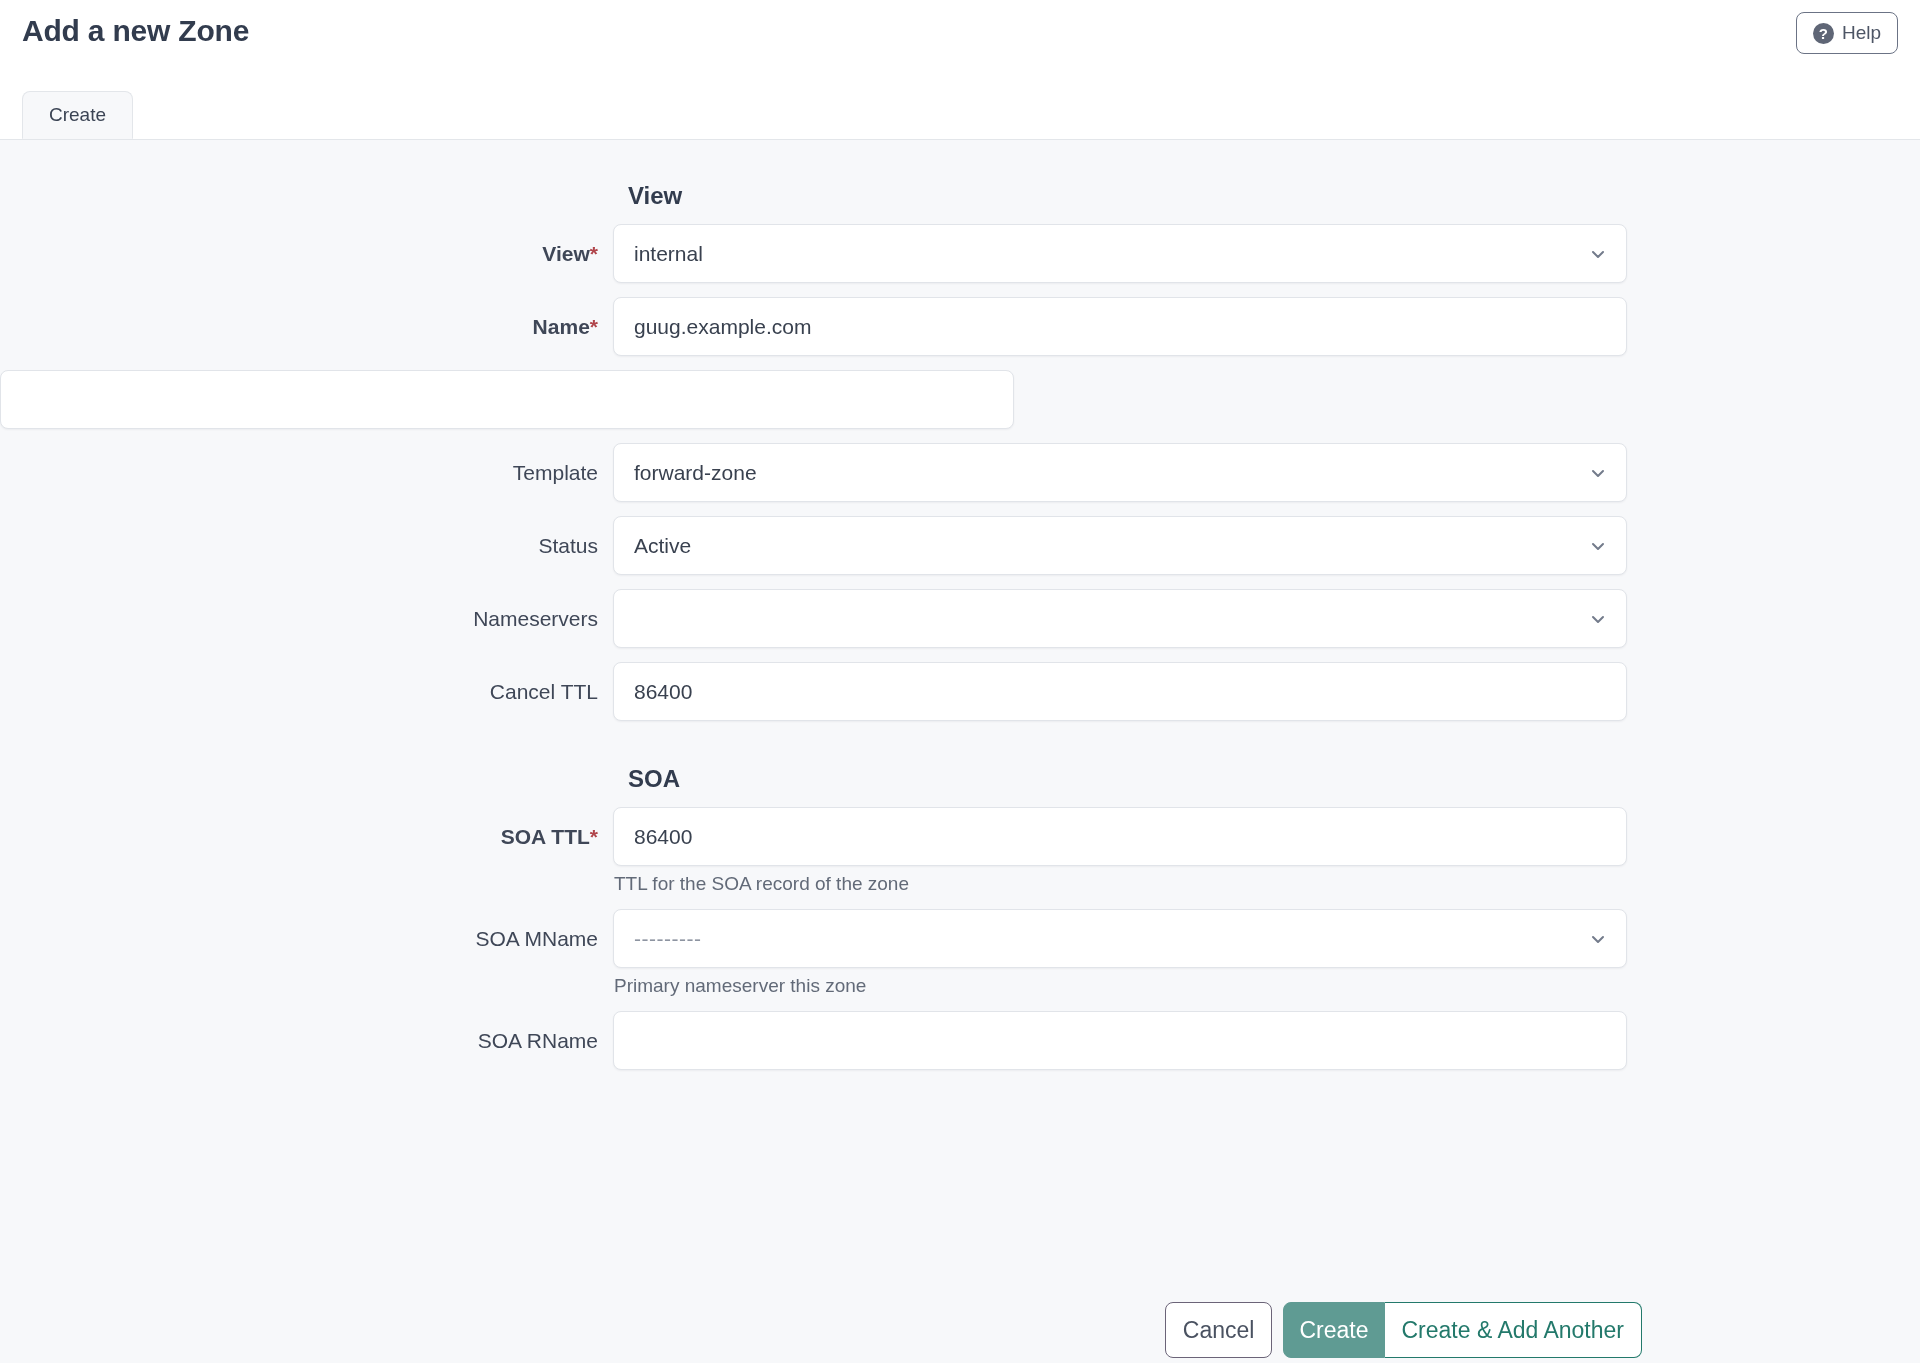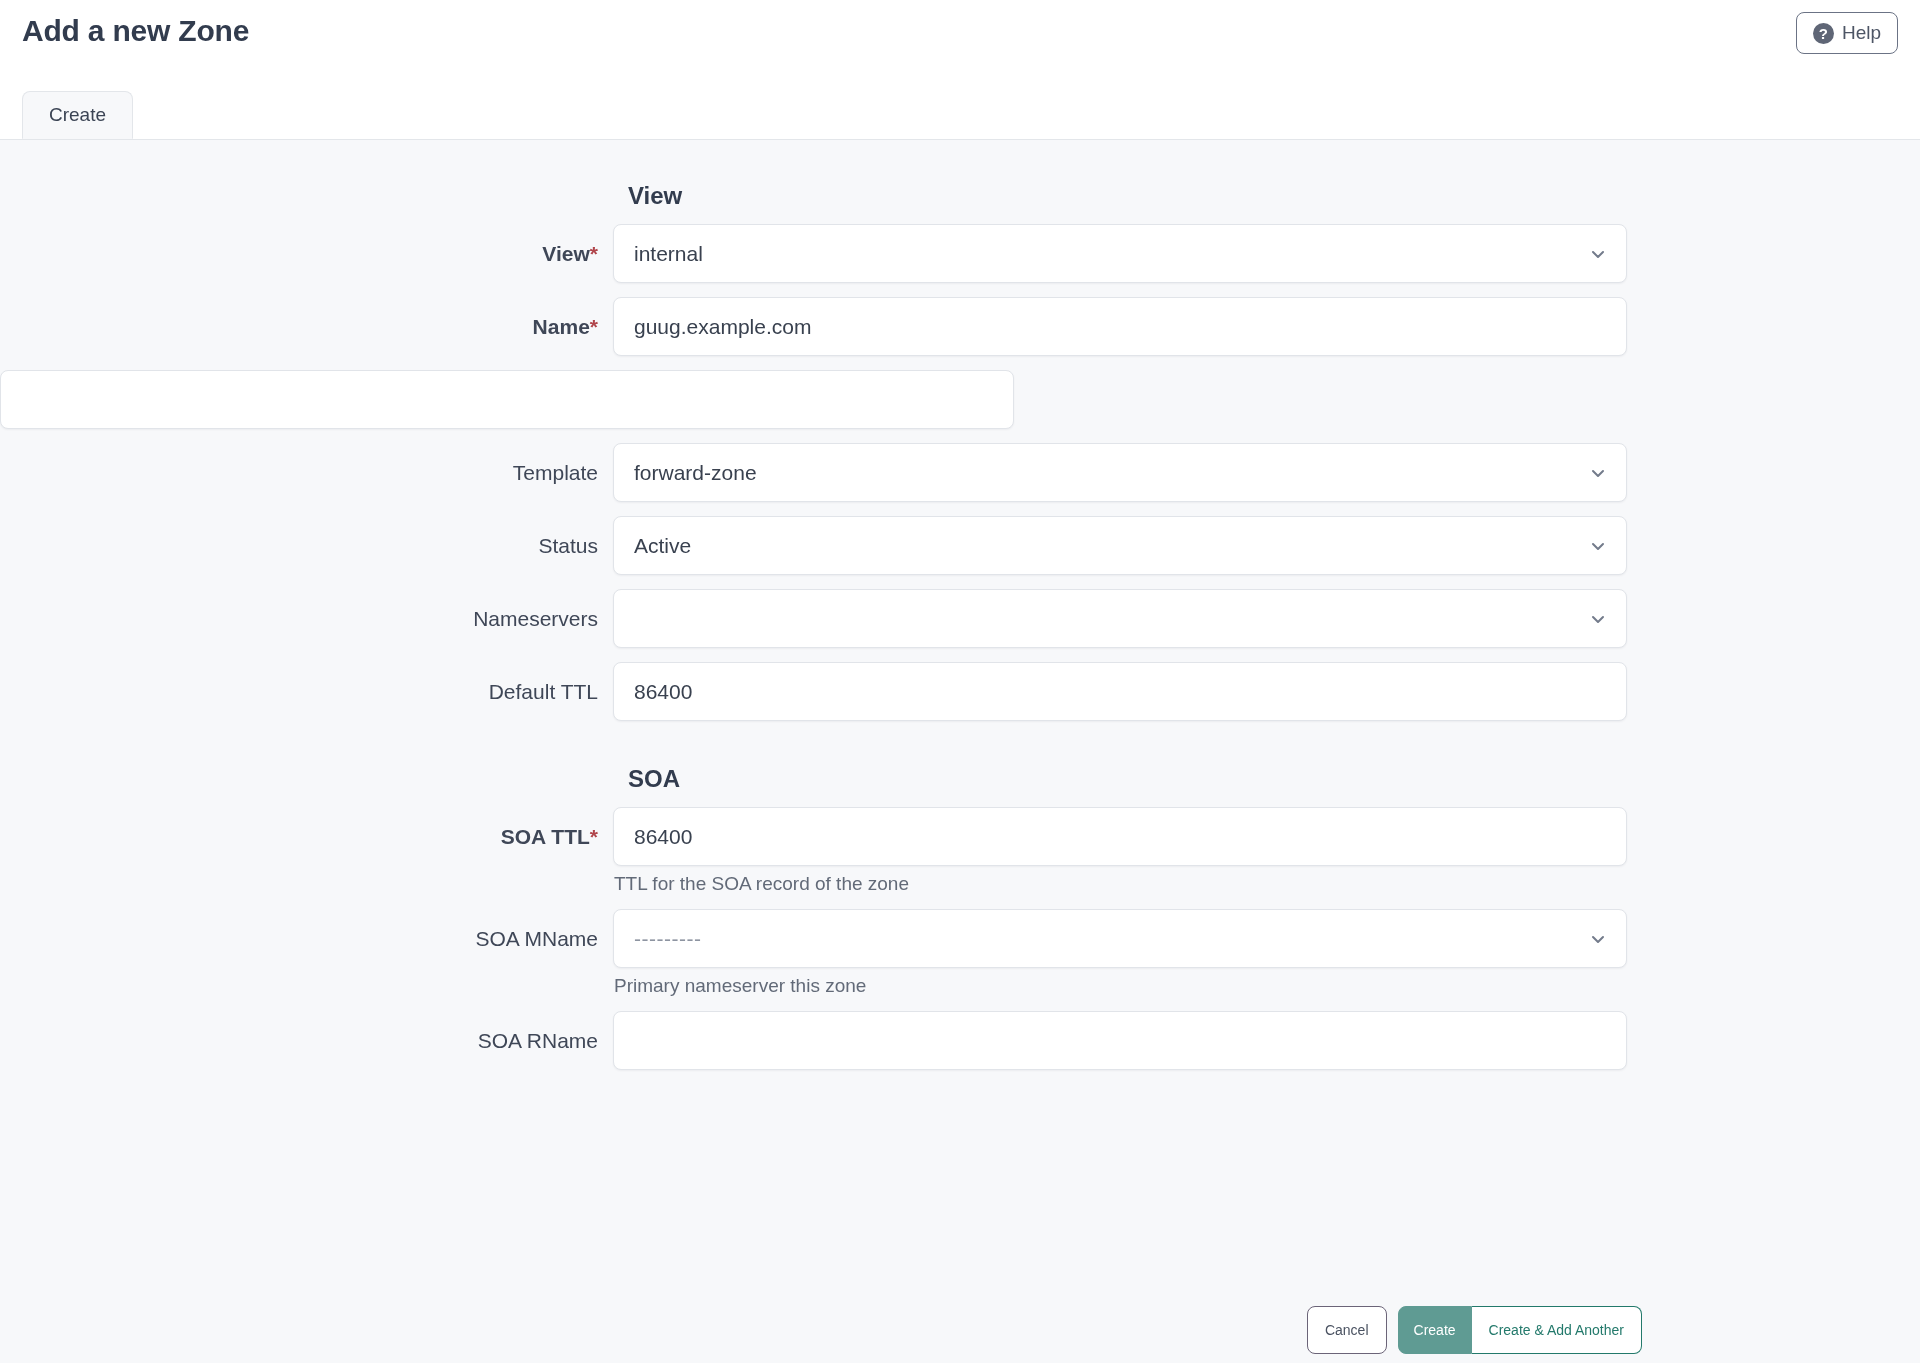--- a/index.html
+++ b/index.html
@@ -204,23 +204,23 @@
   }
 
   .btn-group {
     display: flex;
     align-items: center;
     gap: 11px;
     pointer-events: auto;
   }
 
   .btn {
-    height: 48px;
+    height: 56px;
     padding: 0 17px;
-    font-size: 14px;
+    font-size: 23px;
     border-radius: 8px;
     cursor: pointer;
     display: flex;
     align-items: center;
     font-family: "Liberation Sans", sans-serif;
     white-space: nowrap;
   }
 
   .btn-cancel {
     background: #ffffff;
@@ -333,21 +333,21 @@
               <span class="value placeholder"></span>
               <span class="chevron">
                 <svg viewBox="0 0 20 20" width="20" height="20" fill="none" stroke="#737b8b" stroke-width="2" stroke-linecap="round" stroke-linejoin="round">
                   <polyline points="5,8 10,13 15,8"></polyline>
                 </svg>
               </span>
             </div>
           </div>
         </div>
         <div class="field-row">
-          <div class="field-label"><span>Default TTL</span></div>
+          <div class="field-label"><span>Cancel TTL</span></div>
           <div class="field-control">
             <div class="input">
               <span class="value">86400</span>
             </div>
           </div>
         </div>
         <div class="section-title soa">SOA</div>
         <div class="field-row">
           <div class="field-label required"><span>SOA TTL</span><span class="req-star">*</span></div>
           <div class="field-control">

